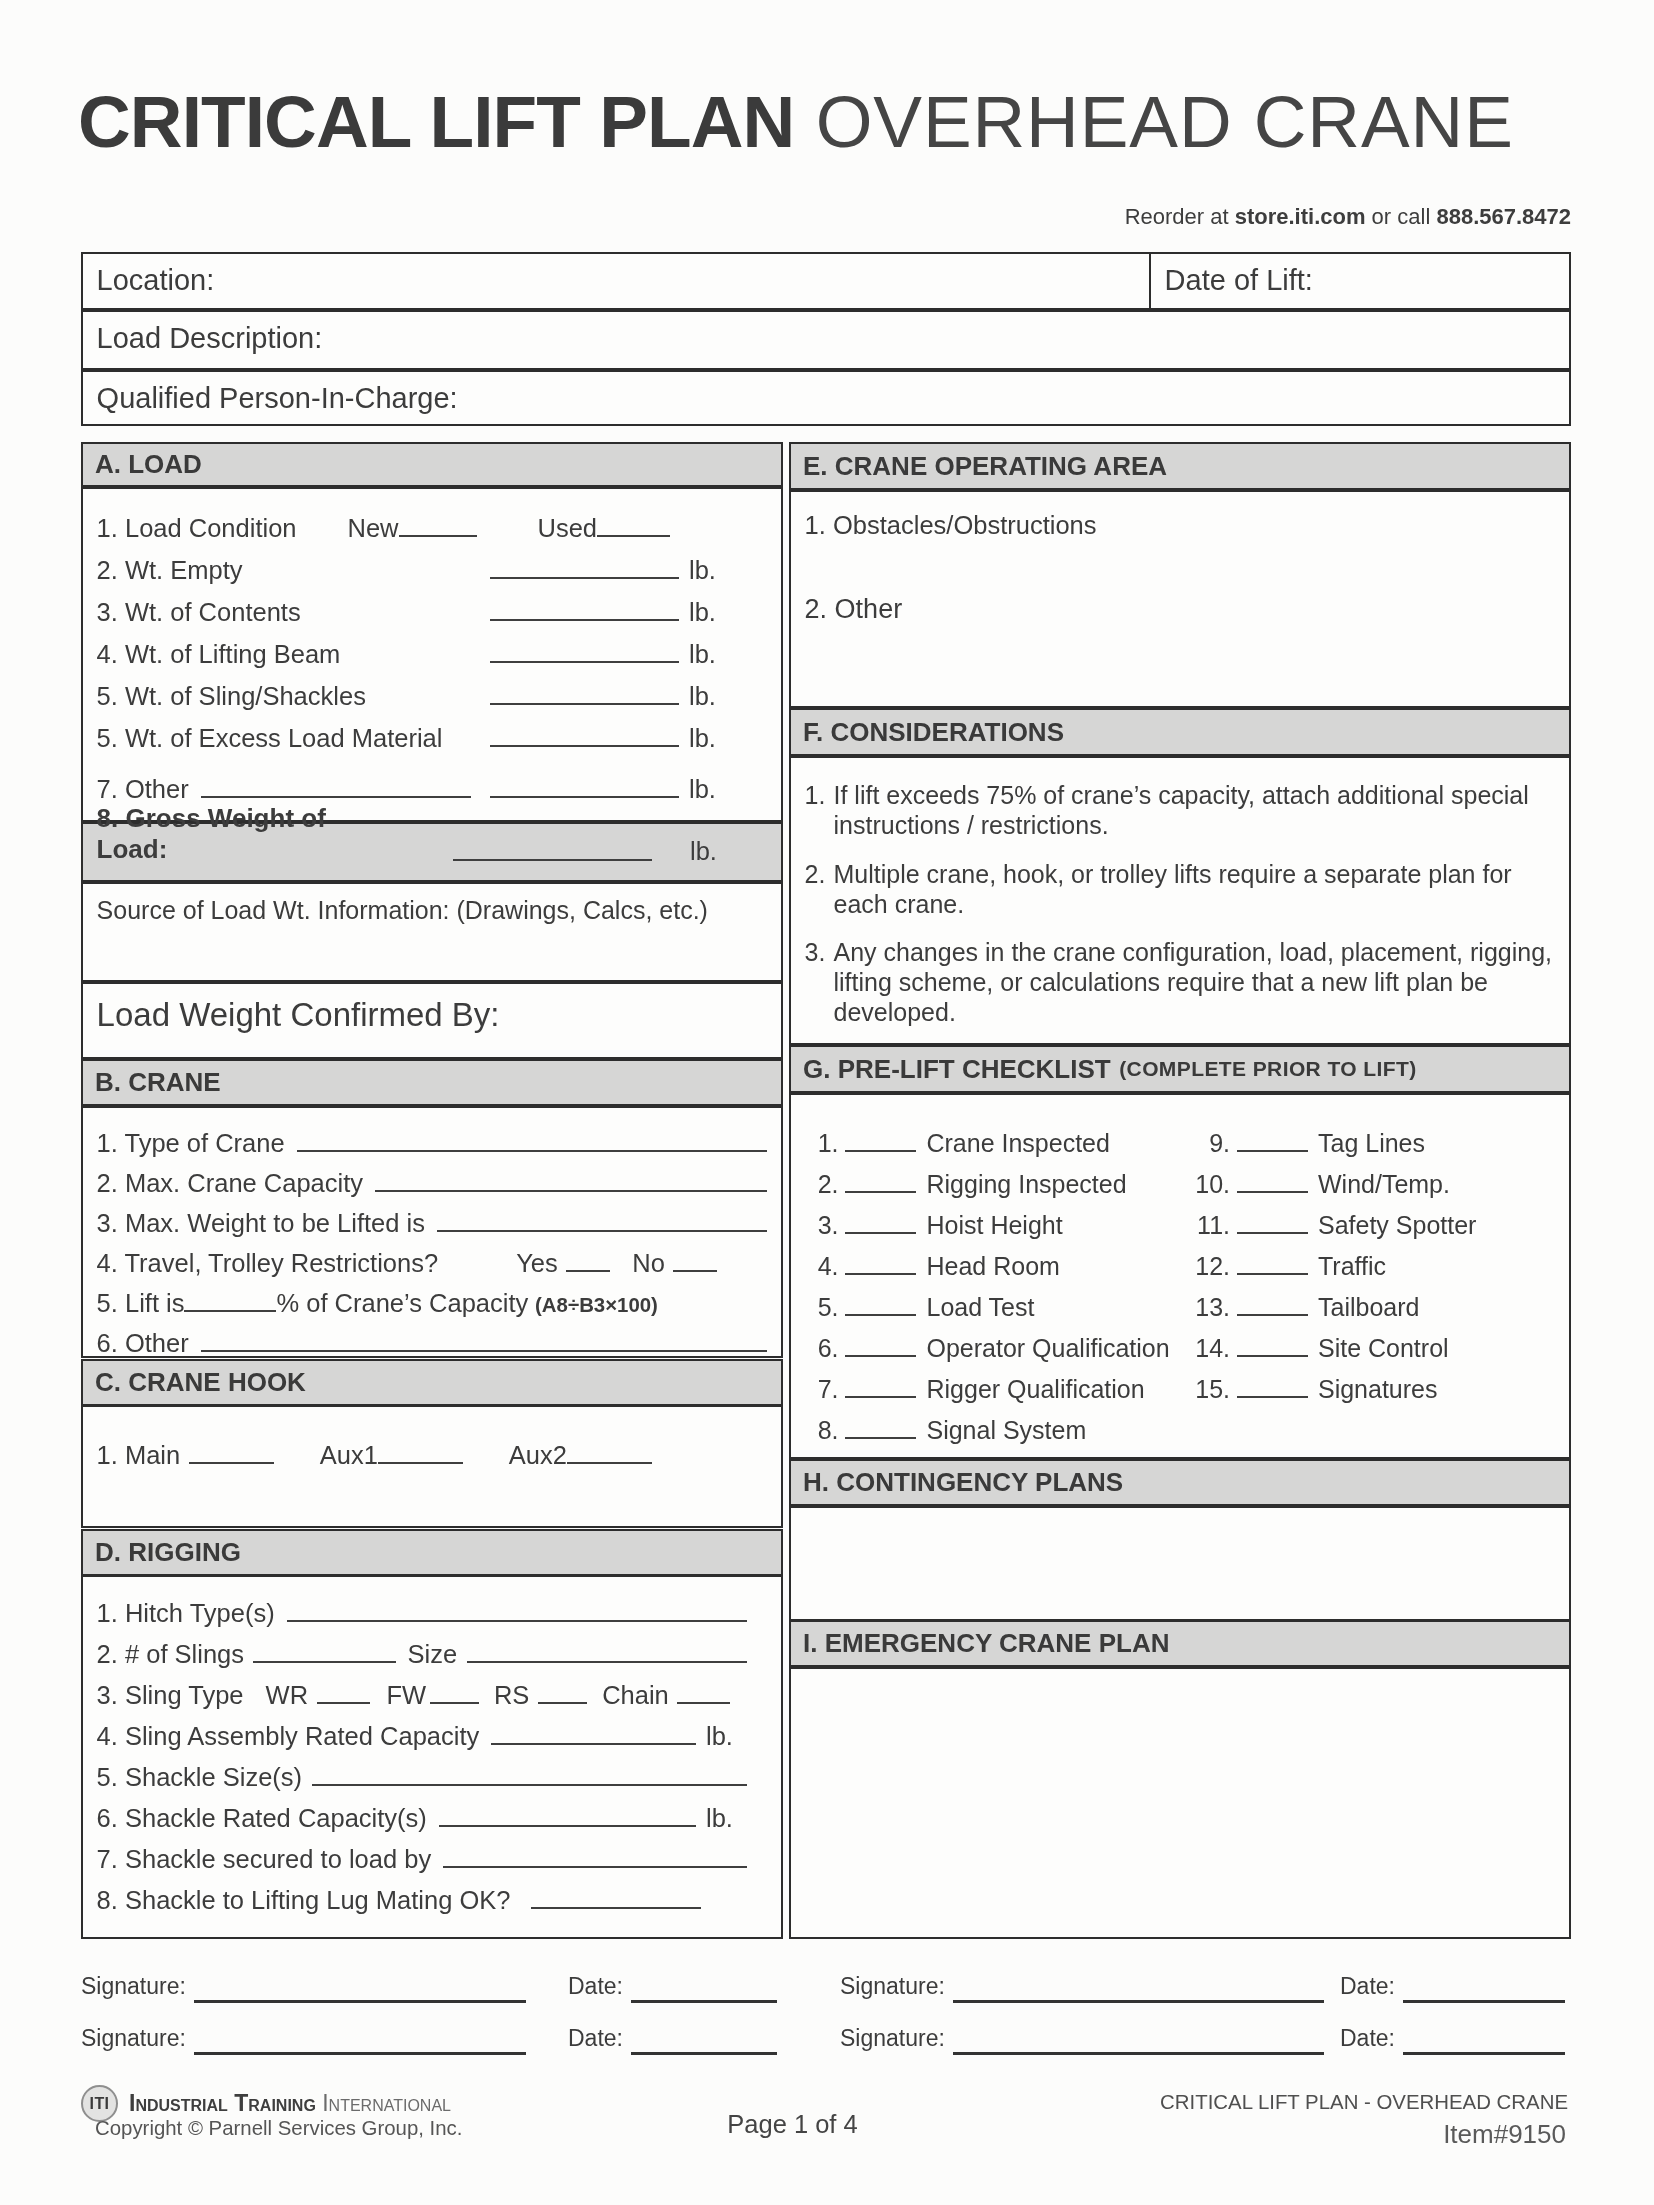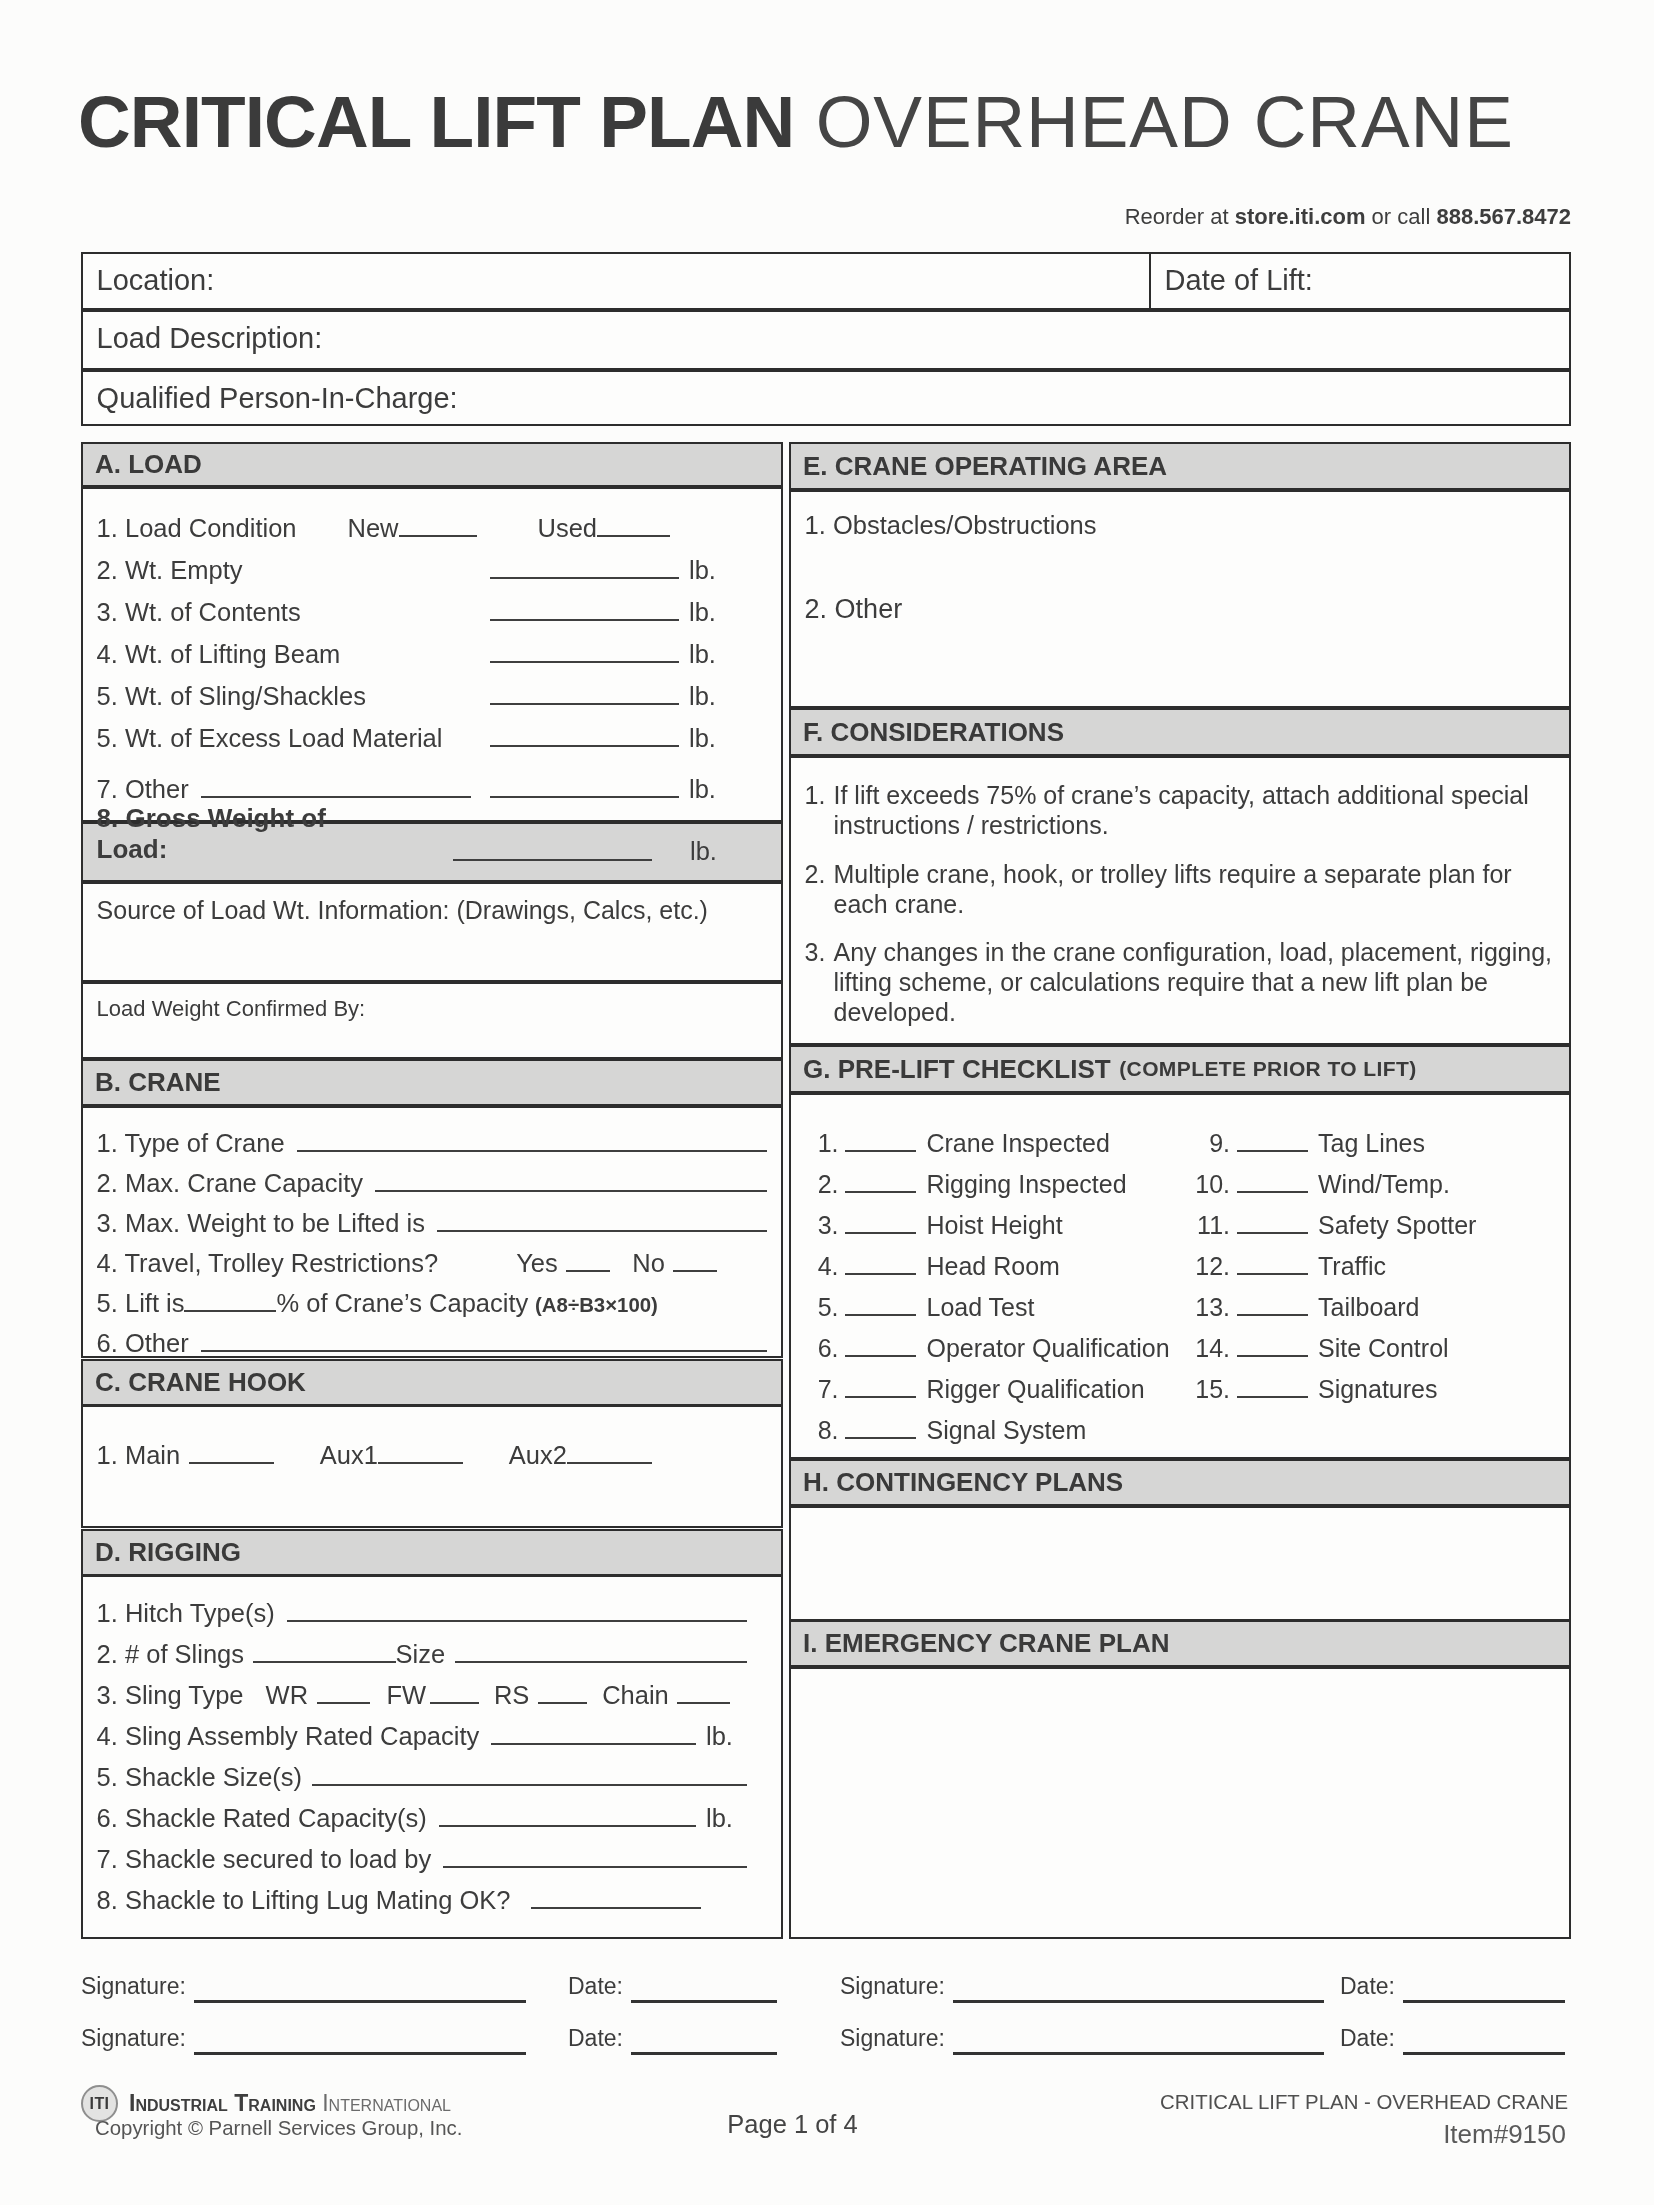--- a/index.html
+++ b/index.html
@@ -36,21 +36,21 @@
   .bbody-rows { padding:10.2px 13.6px 0 13.6px; }
   .bbody-rows .row { height:40px; }
   .cbody-rows { padding:20.4px 13.6px 0 13.6px; }
   .cbody-rows .row { height:43px; }
   .dbody-rows { padding:10.2px 34px 0 13.6px; }
   .dbody-rows .row { height:41px; }
   .note { font-size:20.4px; font-weight:700; margin-left:6.8px; margin-bottom:1.7px; }
 
   .graybar { position:absolute; background:#d6d6d5; border:2.6px solid #2d2d2d; box-sizing:border-box;
              display:flex; align-items:flex-end; font-size:26px; font-weight:700; padding:0 51px 12px 13.6px;gap:28px; }
-  .plainbox { position:absolute; background:#fdfdfc; border:2.6px solid #2d2d2d; box-sizing:border-box; font-size:22px; padding:12px 12px 0 13.6px; }
+  .plainbox { position:absolute; background:#fdfdfc; border:2.6px solid #2d2d2d; box-sizing:border-box; font-size:33px; padding:12px 12px 0 13.6px; }
 
   .e-item1 { padding:18.7px 0 0 13.6px; font-size:25.5px; }
   .e-item2 { padding:54px 0 0 13.6px; font-size:27px; }
 
   .fbody-rows { padding:22px 12px 0 8.5px; }
   .fitem { display:flex; margin-bottom:18.7px; font-size:25px; line-height:30px; }
   .fitem .fnum { width:34px; flex:none; text-align:left; padding-left:5.1px; box-sizing:border-box; }
   .fitem .ftext { flex:1; }
 
   .g-sub { position:absolute; top:22px; }
@@ -222,21 +222,21 @@
   </div>
   <div class="sec-body" style="left:81px; top:1575px; width:702px; height:364px;">
     <div class="dbody-rows">
       <div class="row">
         <span>1. Hitch Type(s)</span>
         <span class="fl" style="flex:1; margin-left:12px"></span>
       </div>
       <div class="row">
         <span>2. # of Slings</span>
         <span class="fl" style="width:143px; margin-left:8.5px"></span>
-        <span style="margin-left:0">Size</span>
+        <span style="margin-left:12px">Size</span>
         <span class="fl" style="flex:1; margin-left:10.2px"></span>
       </div>
       <div class="row">
         <span>3. Sling Type</span>
         <span style="margin-left:22px">WR</span>
         <span class="fl" style="width:53px; margin-left:8.5px"></span>
         <span style="margin-left:17px">FW</span>
         <span class="fl" style="width:49px; margin-left:3.4px"></span>
         <span style="margin-left:15.3px">RS</span>
         <span class="fl" style="width:49px; margin-left:8.5px"></span>

